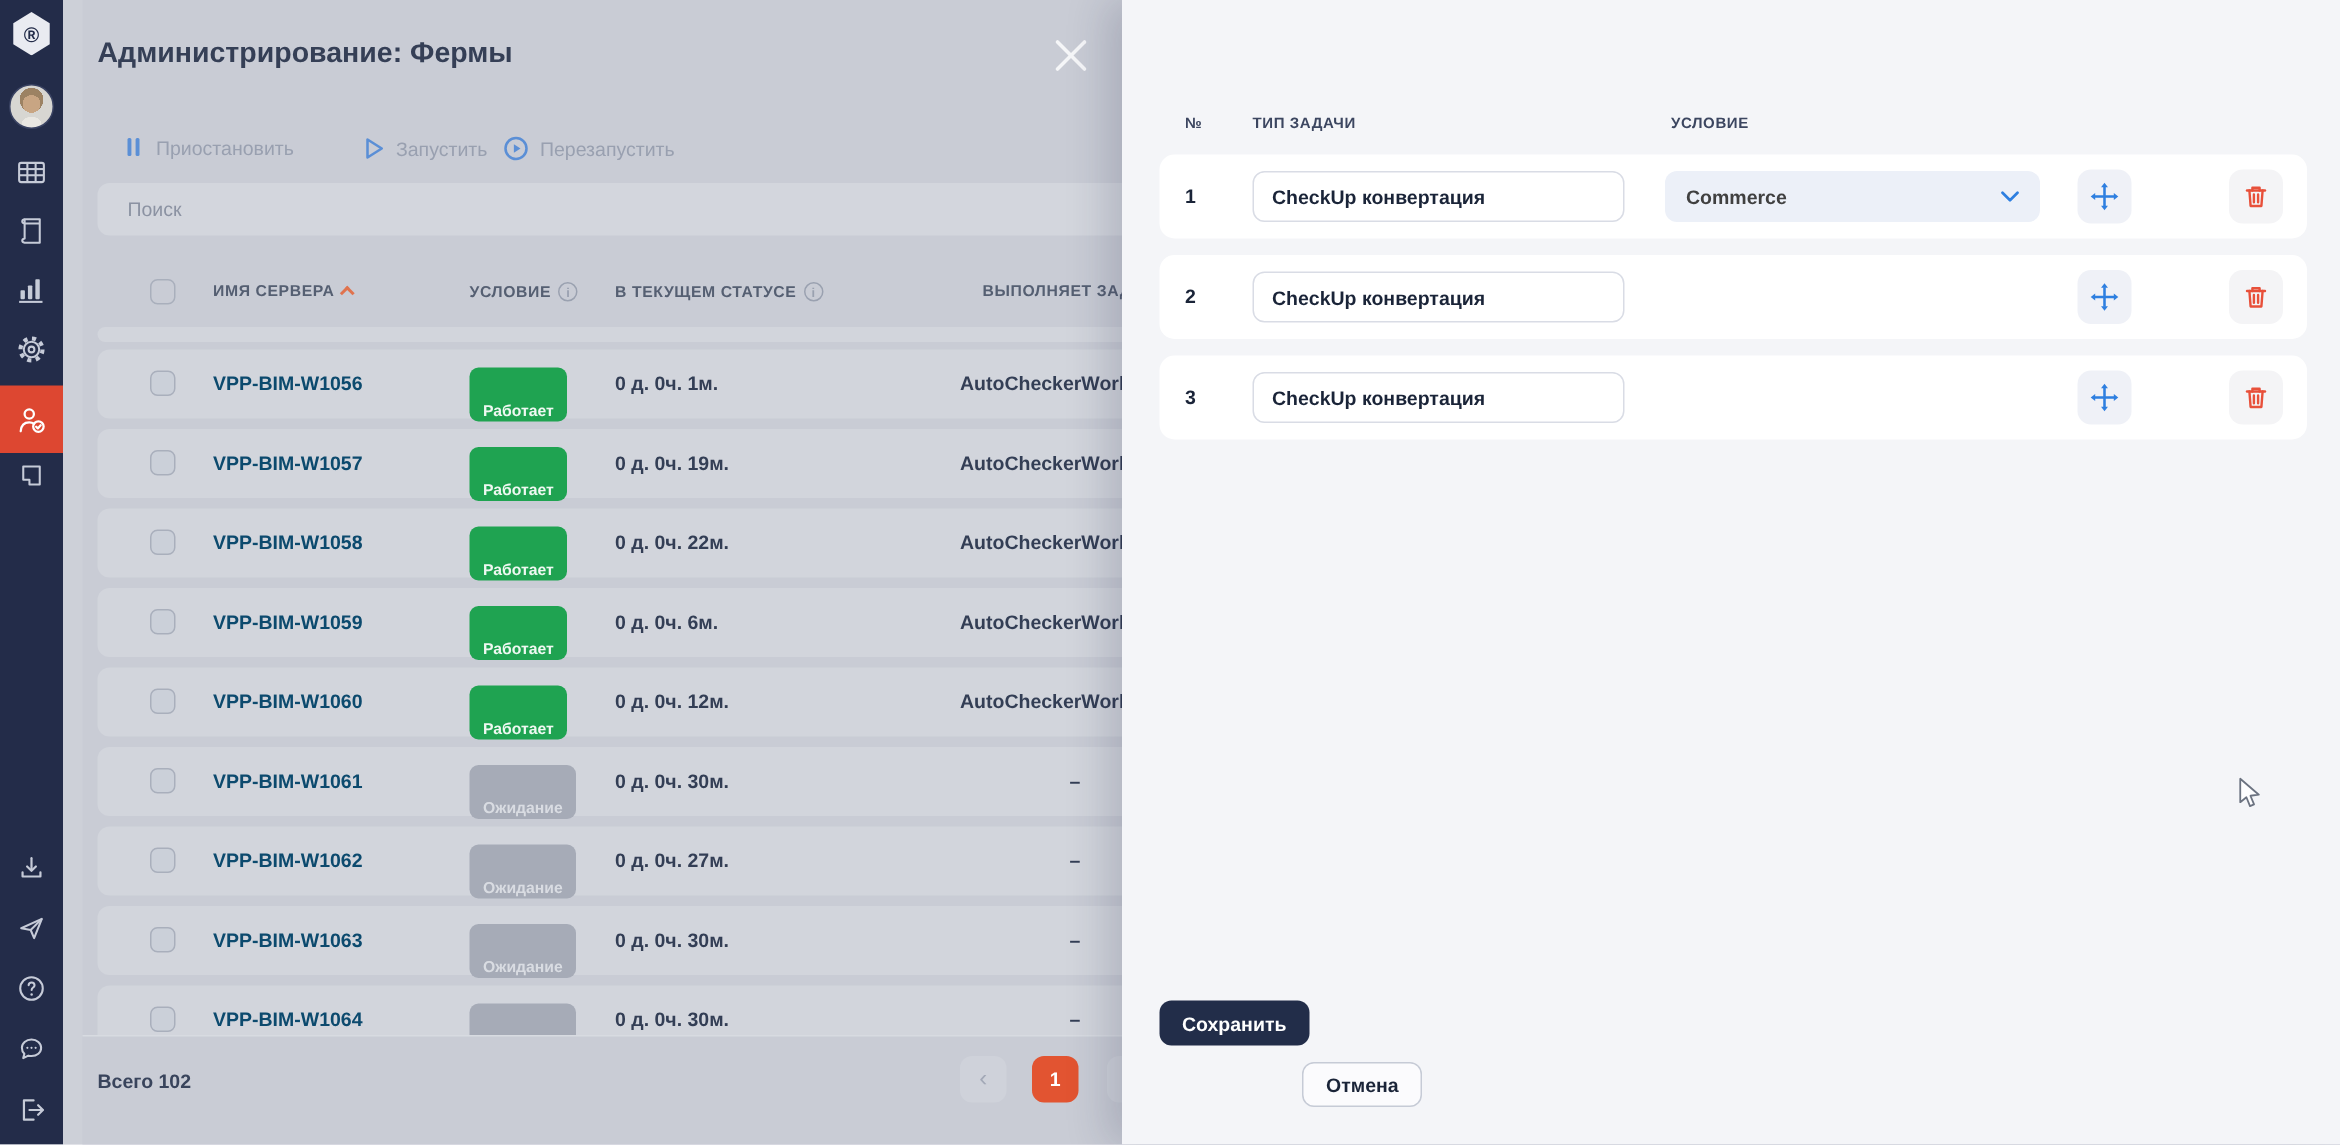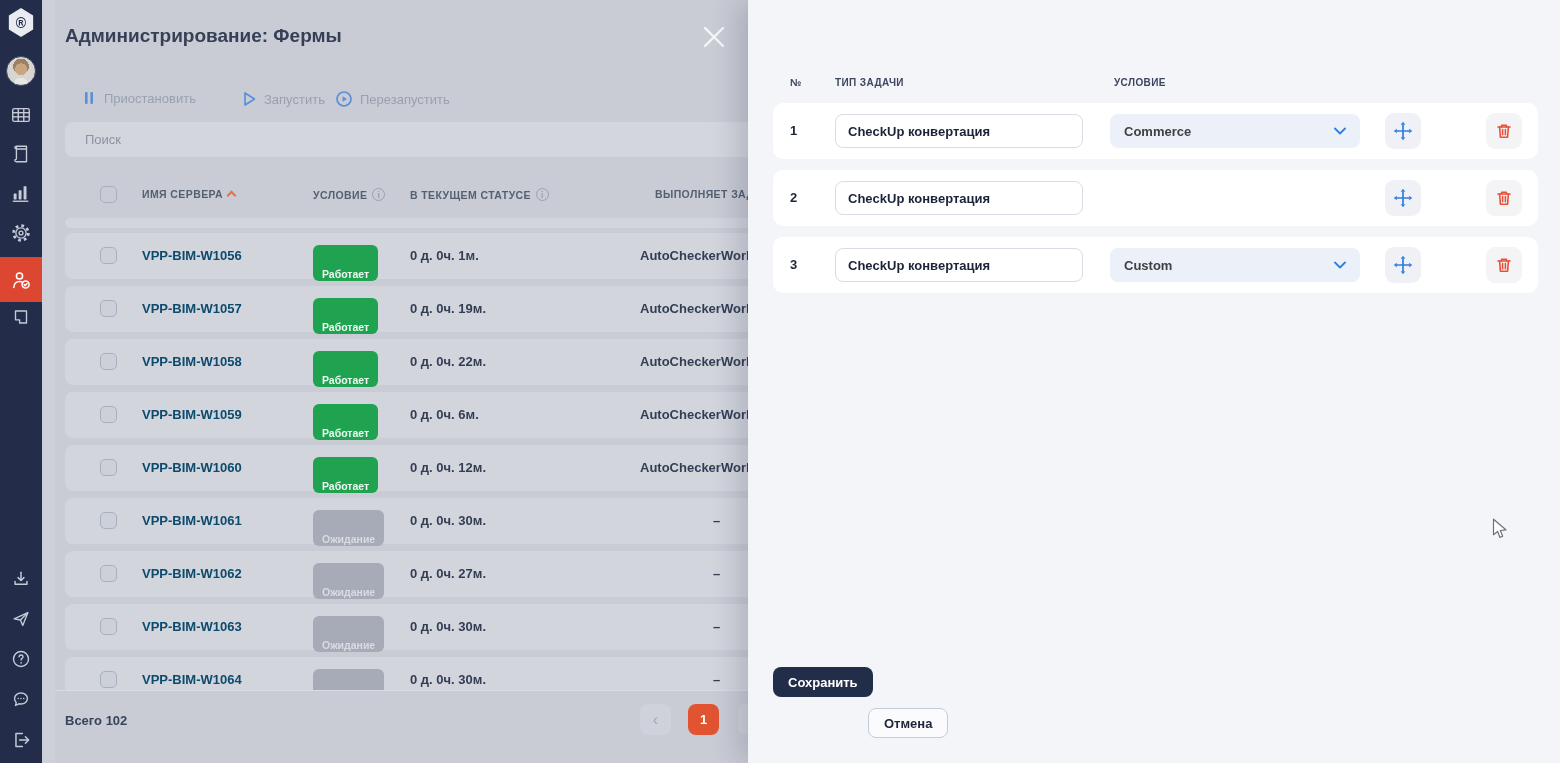--- a/index.html
+++ b/index.html
@@ -435,26 +435,20 @@
             <path d="M6.6 5V3.2h4.8V5"></path>
             <path d="M4.6 5l.8 10.3h7.2L13.4 5"></path>
             <path d="M7.6 7.6v5.2M10.4 7.6v5.2"></path>
           </svg>
         </button>
       </div>
 
       <div class="card">
         <span class="p-num">3</span>
         <input class="p-input" readonly="" value="CheckUp конвертация" style="">
-        <div class="p-select">
-          <span class="p-select-label">Custom</span>
-          <svg width="12" height="8" viewBox="0 0 12 8" fill="none" stroke="#2e7fe0" stroke-width="1.8" stroke-linecap="round" stroke-linejoin="round">
-            <path d="M1 1.5 6 6.5 11 1.5"></path>
-          </svg>
-        </div>
         <button class="icon-btn move">
           <svg width="20" height="20" viewBox="0 0 20 20">
             <g stroke="#2e7fe0" stroke-width="1.7">
               <path d="M10 3.5v13M3.5 10h13"></path>
             </g>
             <g fill="#2e7fe0">
               <path d="M10 .8 7.7 3.8h4.6z"></path>
               <path d="M10 19.2l2.3-3H7.7z"></path>
               <path d="M.8 10l3-2.3v4.6z"></path>
               <path d="M19.2 10l-3 2.3V7.7z"></path>

